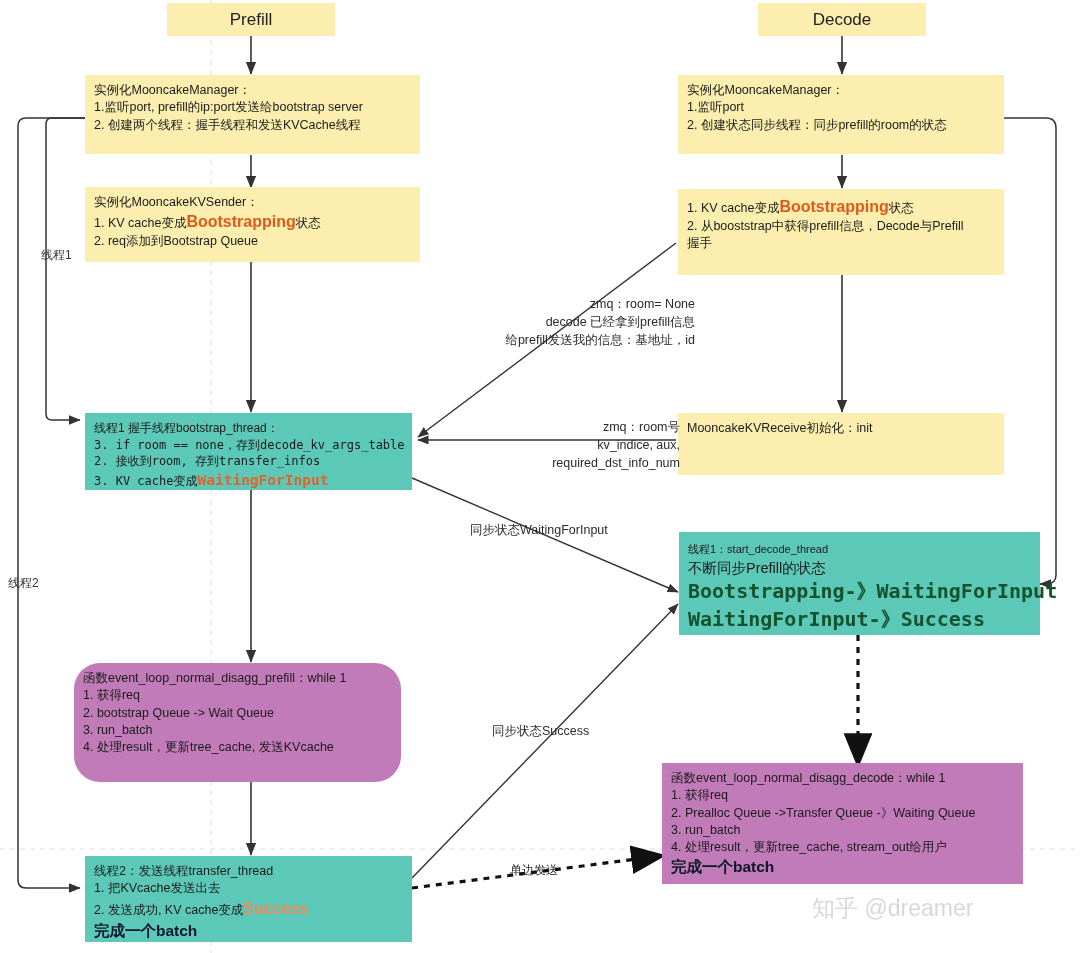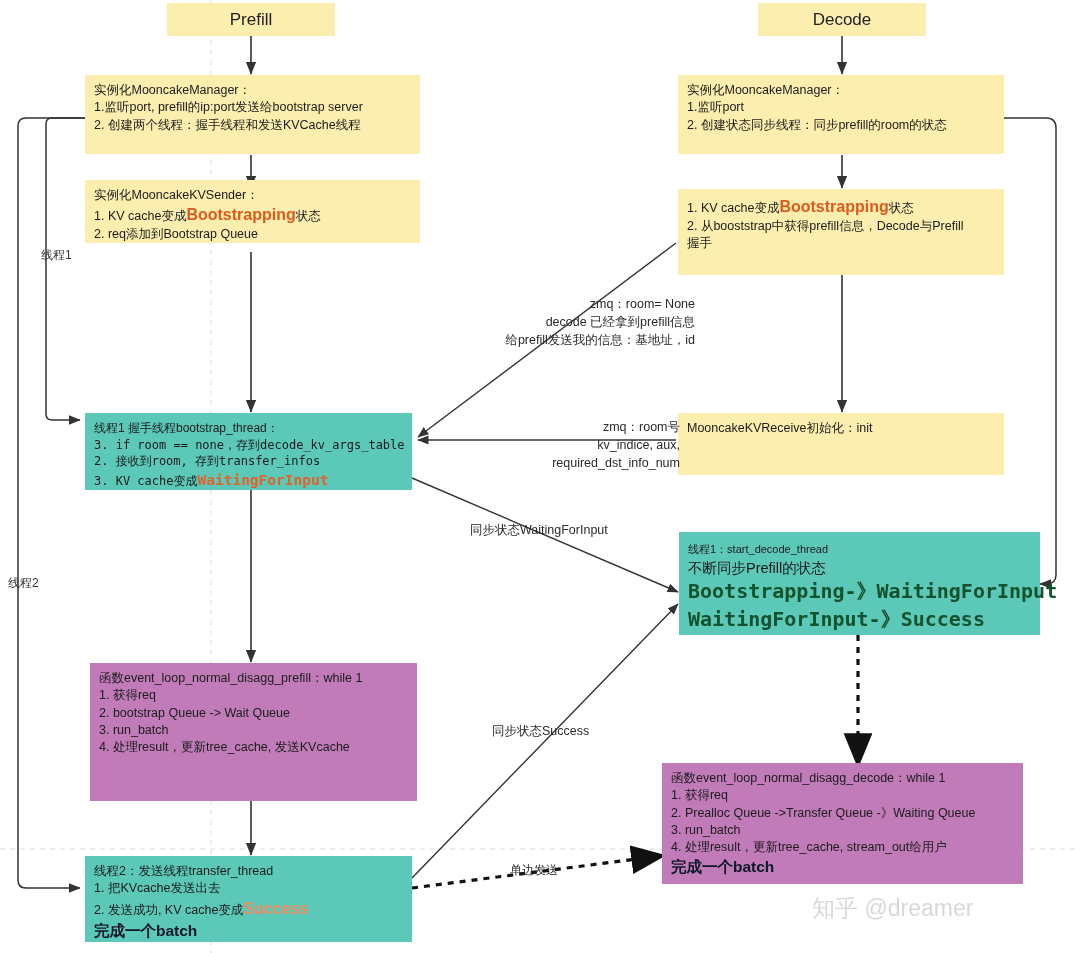--- a/index.html
+++ b/index.html
@@ -158,34 +158,34 @@
 
   <div class="title-box" style="left:167px; top:3px; width:168px; height:33px;">Prefill</div>
   <div class="title-box" style="left:758px; top:3px; width:168px; height:33px;">Decode</div>
 
   <div class="box yellow" style="left:85px; top:75px; width:335px; height:79px;">
     <div class="line">实例化MooncakeManager：</div>
     <div class="line">1.监听port, prefill的ip:port发送给bootstrap server</div>
     <div class="line">2. 创建两个线程：握手线程和发送KVCache线程</div>
   </div>
 
-  <div class="box yellow" style="left:85px; top:180px; width:335px; height:63px;">
+  <div class="box yellow" style="left:85px; top:187px; width:335px; height:75px;">
     <div class="line">实例化MooncakeKVSender：</div>
     <div class="line"><span>1. KV cache变成</span><span class="hl-big">Bootstrapping</span><span>状态</span></div>
     <div class="line">2. req添加到Bootstrap Queue</div>
   </div>
 
   <div class="box teal" style="left:85px; top:413px; width:327px; height:77px;">
     <div class="line" style="font-size:12px;">线程1 握手线程bootstrap_thread：</div>
     <div class="line mono">3. if room == none，存到decode_kv_args_table</div>
     <div class="line mono">2. 接收到room, 存到transfer_infos</div>
     <div class="line mono"><span>3. KV cache变成</span><span class="hl-mono">WaitingForInput</span></div>
   </div>
 
-  <div class="box purple" style="left:90px; top:663px; width:327px; height:138px;">
+  <div class="box purple" style="left:74px; top:663px; width:327px; height:119px;border-radius:26px;">
     <div class="line">函数event_loop_normal_disagg_prefill：while 1</div>
     <div class="line">1. 获得req</div>
     <div class="line">2. bootstrap Queue -&gt; Wait Queue</div>
     <div class="line">3. run_batch</div>
     <div class="line">4. 处理result，更新tree_cache, 发送KVcache</div>
   </div>
 
   <div class="box teal" style="left:85px; top:856px; width:327px; height:86px;">
     <div class="line">线程2：发送线程transfer_thread</div>
     <div class="line">1. 把KVcache发送出去</div>

